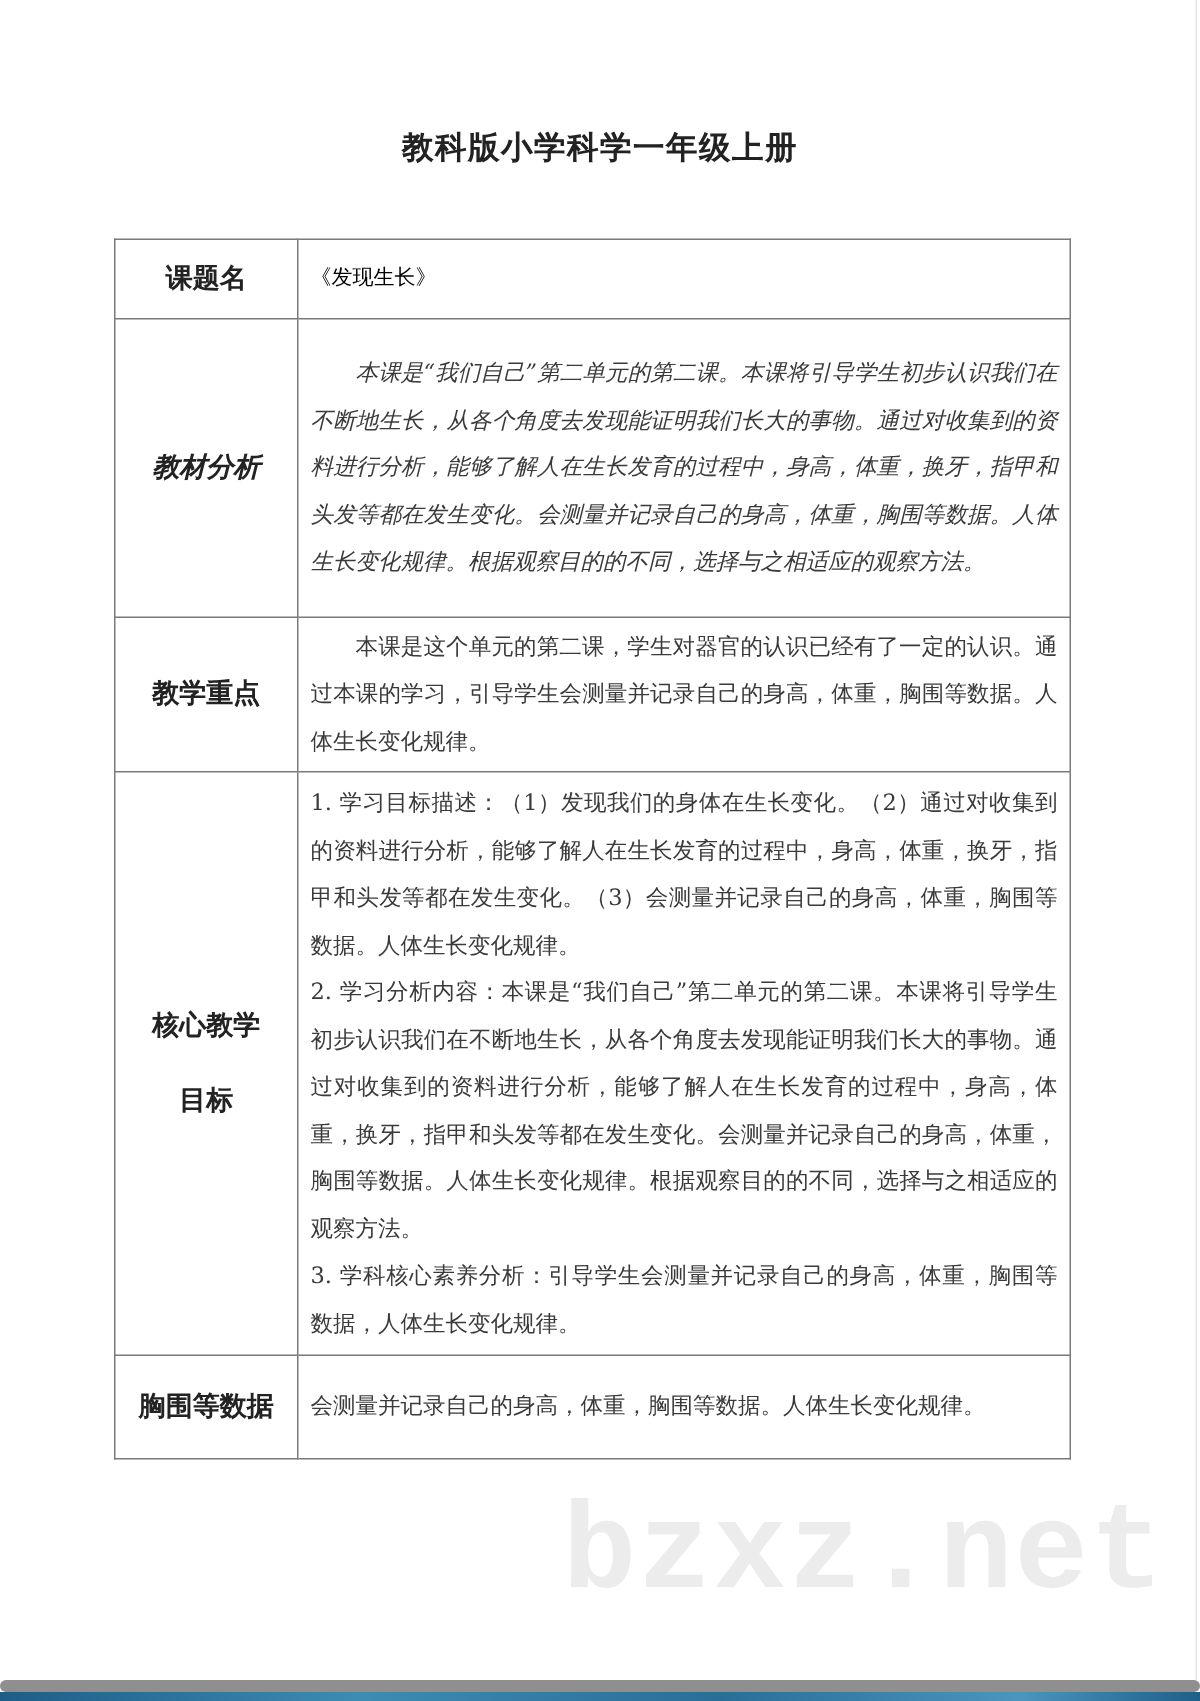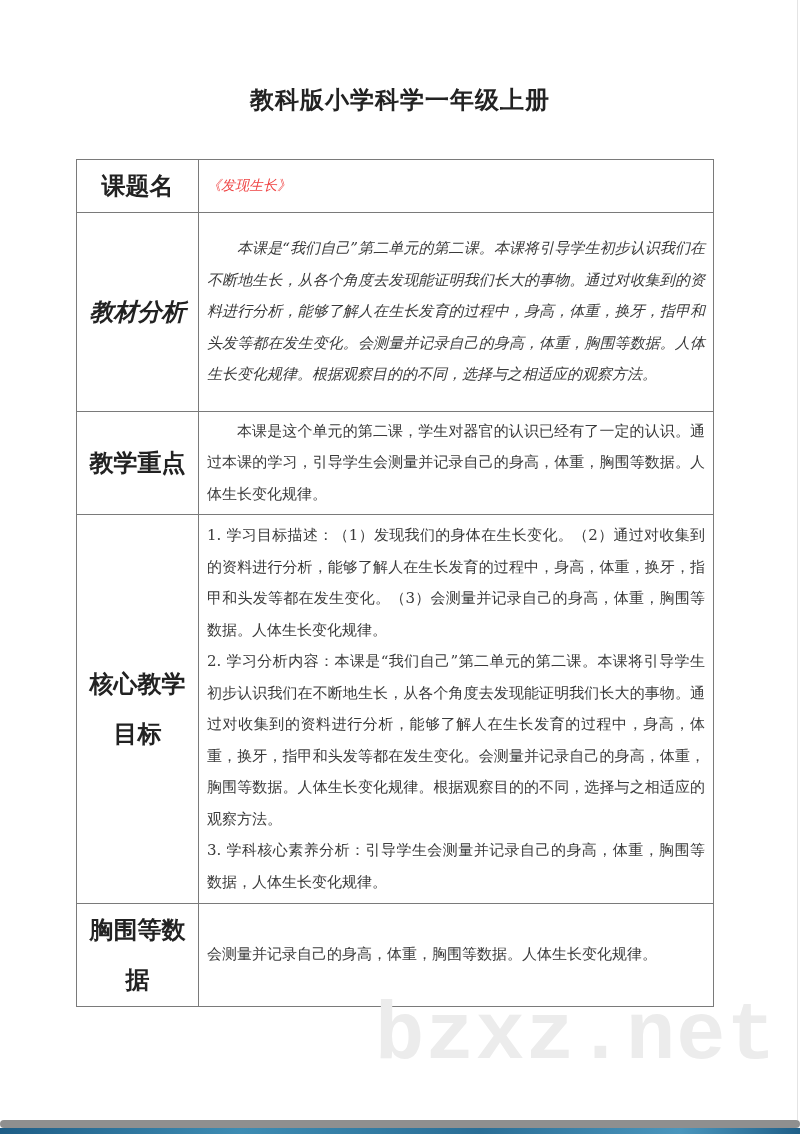--- a/index.html
+++ b/index.html
@@ -6,43 +6,43 @@
     body {
       width: 800px; height: 1134px; overflow: hidden;
       background: #ffffff; position: relative;
       font-family: "DejaVu Serif", "Liberation Serif", serif;
       color: #333;
     }
     .page { position: absolute; left: 0; top: 0; width: 797px; height: 1120px; background: #fff; border-right: 1px solid #e4e4e4; }
     .title {
       position: absolute; left: 0; width: 800px; text-align: center;
       font-family: "DejaVu Sans", "Liberation Sans", sans-serif;
-      font-weight: bold; color: #222; font-size: 24px; letter-spacing: 1px;
+      font-weight: bold; color: #222; font-size: 21px; letter-spacing: 1px;
     }
     .t1 { top: 84px; }
     .t2 { top: 126px; }
     table.lesson {
       position: absolute; left: 76px; top: 159px;
       width: 638px; border-collapse: collapse; table-layout: fixed;
     }
     table.lesson td { border: 1.5px solid #7a7a7a; vertical-align: middle; }
     td.label {
       width: 119px; text-align: center;
       font-family: "DejaVu Sans", "Liberation Sans", sans-serif;
-      font-weight: bold; font-size: 24px; color: #222; line-height: 50px;
+      font-weight: bold; font-size: 18px; color: #222; line-height: 50px;
     }
     td.content {
       padding: 3px 8px 3px 8px;
       font-size: 15px; line-height: 31.5px; color: #3a3a3a;
       text-align: justify;
     }
     td.content p { margin: 0; }
     .indent { text-indent: 2em; }
     .row-title td { height: 42px; }
-    .row-title td.content { font-size: 14px; color: #ef4444; font-style: italic; }
+    .row-title td.content { font-size: 14px; color: #000000; }
     .row-material td { height: 192px; font-style: italic; }
     .row-students td { height: 96px; margin-left: 16px; }
     .row-goals td { height: 382px; }
     .row-key td { height: 62px; }
     .row-difficult td { height: 51px; }
     .watermark {
       position: absolute; left: 375px; top: 990px;
       font-family: Liberation Mono, monospace;
       font-weight: bold; font-size: 82px; color: #ececec; letter-spacing: 1px;
     }

